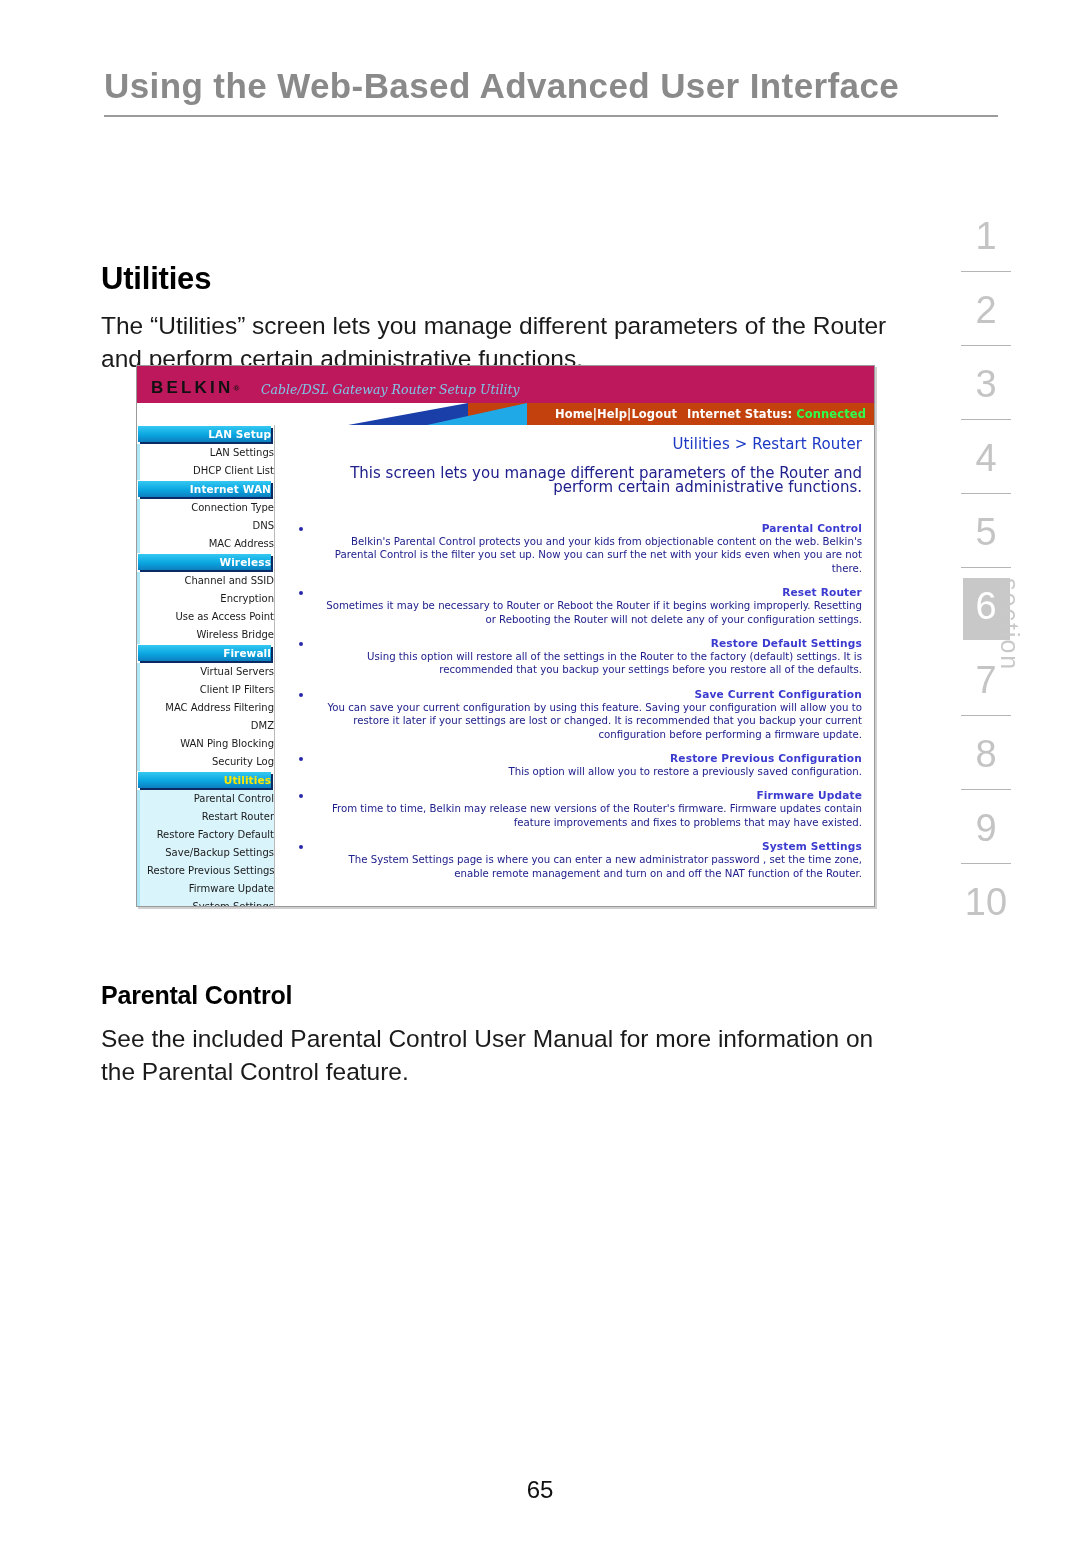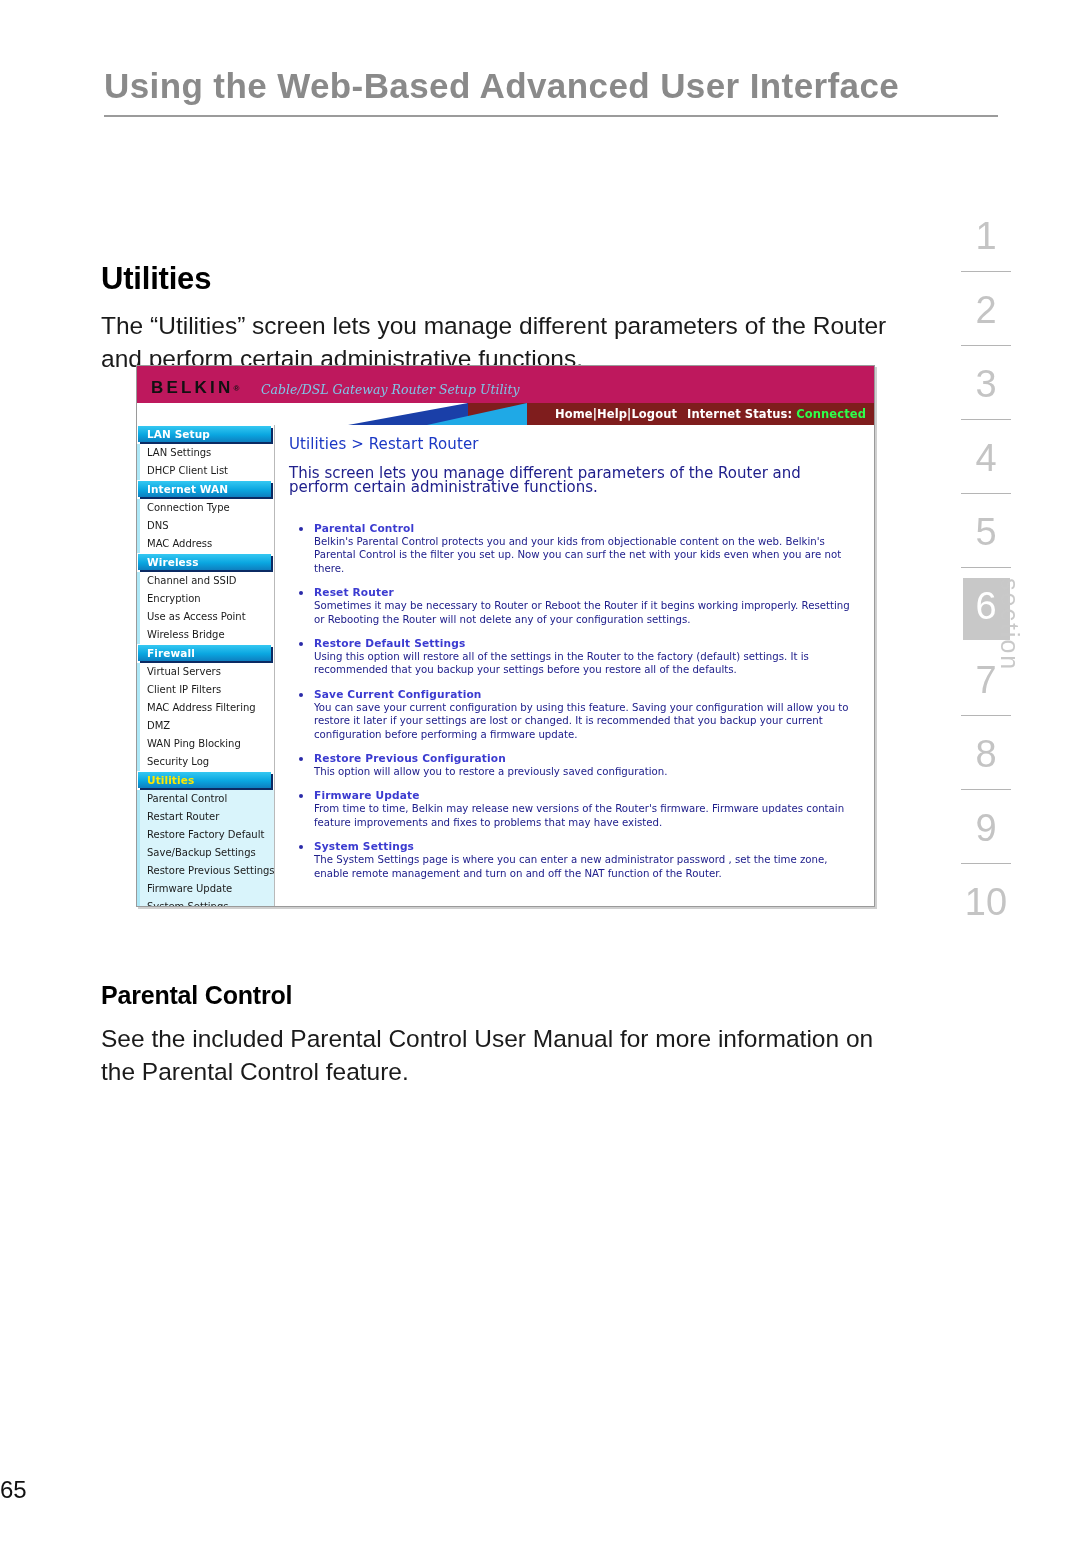--- a/index.html
+++ b/index.html
@@ -159,21 +159,21 @@
     font-style: italic;
     font-size: 12.5px;
     color: #7fc7e8;
     white-space: nowrap;
   }
 
   
   .shot-nav {
     position: relative;
     height: 22px;
-    background: #7f1d1d;
+    background: #c2410c;
     overflow: hidden;
   }
   .nav-wedge {
     position: absolute;
     left: 0;
     top: 0;
     width: 330px;
     height: 22px;
     background: #ffffff;
   }
@@ -212,20 +212,21 @@
   }
   .nav-links .sep { font-weight: bold; }
   .nav-links .status-label { margin-left: 10px; }
   .nav-links .status-value { color: #2dff4a; margin-left: 4px; }
 
   
   .shot-body {
     display: flex;
     height: 481px;
     background: #ffffff;
+    text-align: right;
   }
 
   
   .shot-side {
     width: 137px;
     background: #ffffff;
     border-right: 1px solid #b9b9b9;
     padding-top: 0;
   }
   .side-head {
@@ -305,21 +306,21 @@
     line-height: 13.4px;
     display: block;
   }
 
   
   .folio {
     position: absolute;
     left: 0;
     top: 1476px;
     width: 1080px;
-    text-align: left;
+    text-align: center;
     font-size: 24px;
     color: #111111;
   }
 </style>
 </head>
 <body>
 
 <div class="page-header">
   <div class="title">Using the Web-Based Advanced User Interface</div>
   <div class="rule"></div>

